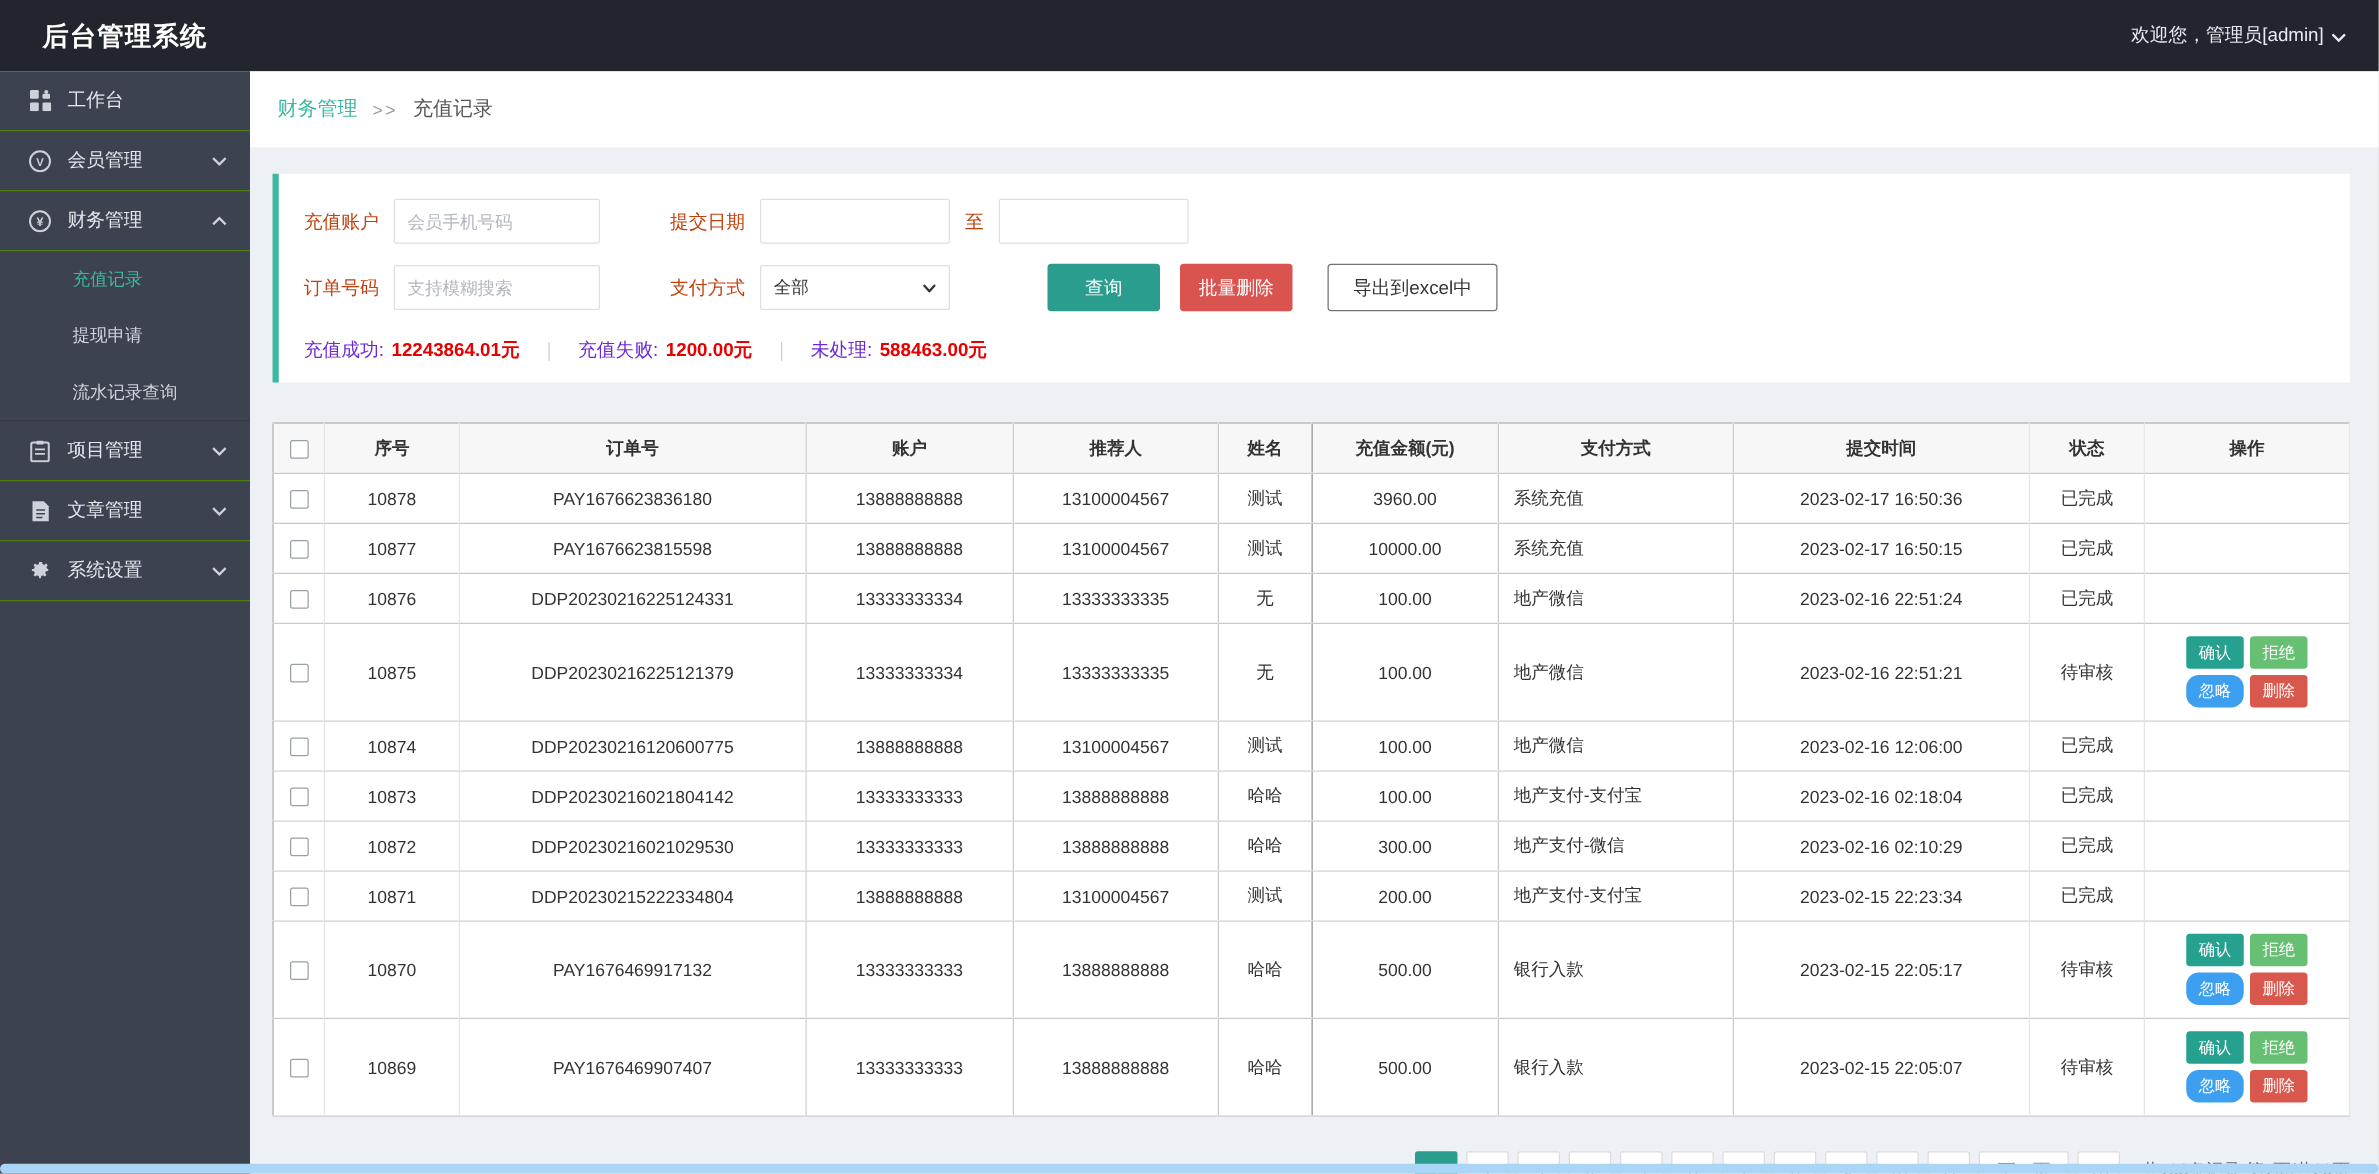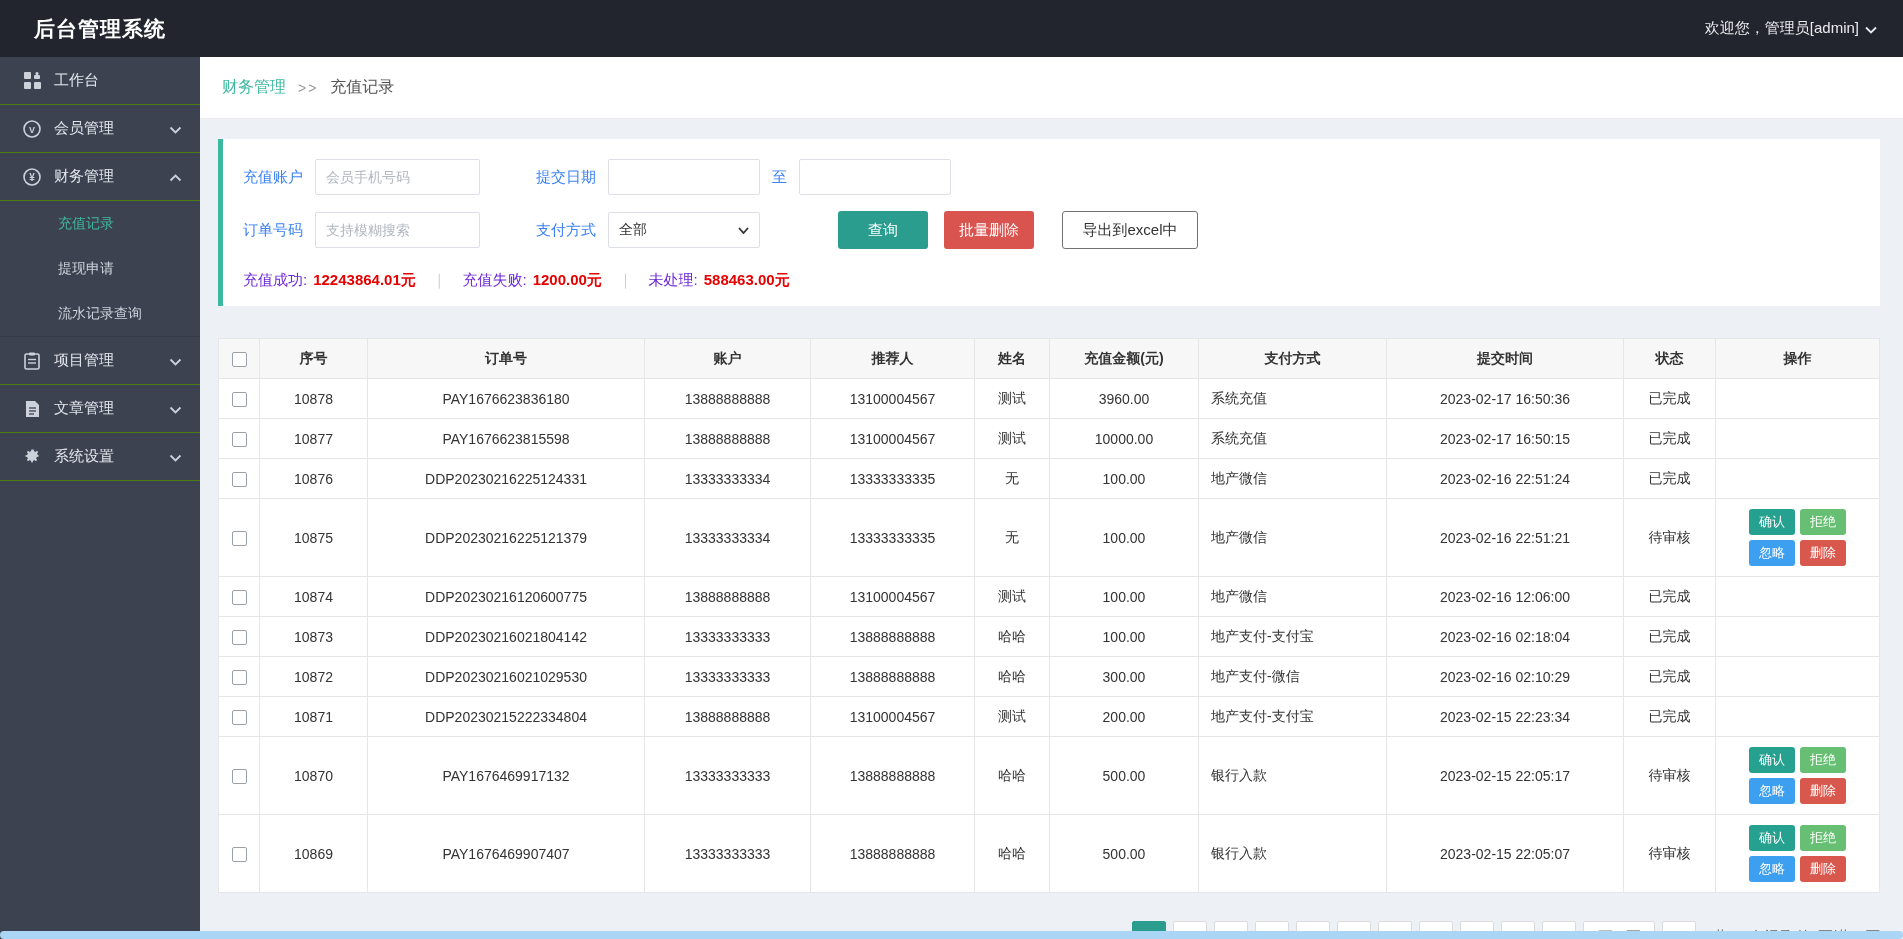--- a/index.html
+++ b/index.html
@@ -34,21 +34,21 @@
     padding-left:22px; border-bottom:1px solid #ececec; flex:0 0 auto; }
   .crumb-parent { color:#3cb8a0; font-size:16px; }
   .crumb-sep { color:#9a9a9a; font-size:14px; margin:0 12px; letter-spacing:2px; }
   .crumb-current { color:#555; font-size:16px; }
 
   
   .filter-card { margin:20px 23px 0 18px; background:#ffffff; border-left:5px solid #3cb8a0;
     padding:20px 20px 16px 20px; }
   .frow { display:flex; align-items:center; }
   .frow + .frow { margin-top:16px; }
-  .flabel { font-size:15px; color:#3b82f6; margin-right:12px; white-space:nowrap; }
+  .flabel { font-size:15px; color:#c2410c; margin-right:12px; white-space:nowrap; }
   .finput { height:36px; border:1px solid #dcdfe6; border-radius:2px; padding:0 10px;
     font-size:14px; color:#333; outline:none; background:#fff;
     font-family:"Liberation Sans","DejaVu Sans",sans-serif; }
   .finput::placeholder { color:#b2b7bf; }
   .w-165 { width:165px; } .w-152 { width:152px; }
   .gap-lg { margin-left:56px; } .gap-sm { margin-left:12px; }
   .fselect { width:152px; height:36px; border:1px solid #dcdfe6; border-radius:2px;
     display:flex; align-items:center; justify-content:space-between; padding:0 10px;
     font-size:14px; color:#333; cursor:pointer; background:#fff; }
   .btn { height:38px; border:none; border-radius:3px; font-size:15px; cursor:pointer;
@@ -72,21 +72,21 @@
   tr.tall td { height:78px; }
   td.cell-method { text-align:left; padding-left:12px; }
   .cb { display:inline-block; width:15px; height:15px; border:1px solid #9aa0a8;
     border-radius:2px; background:#fff; vertical-align:middle; cursor:pointer; }
   .actions { display:grid; grid-template-columns:46px 46px; grid-auto-rows:26px;
     gap:5px; justify-content:center; }
   .abtn { border:none; border-radius:3px; color:#fff; font-size:13px; cursor:pointer;
     font-family:"Liberation Sans","DejaVu Sans",sans-serif; padding:0; }
   .abtn.confirm { background:#26a08f; }
   .abtn.reject  { background:#67bf73; }
-  .abtn.ignore  { background:#3d9ff0; }
+  .abtn.ignore  { background:#3d9ff0;border-radius:10px; }
   .abtn.delete  { background:#d9584e; }
 
   
   .pagebar { margin:12px 23px 0 18px; display:flex; align-items:center;
     justify-content:flex-end; gap:7px; }
   .pg { min-width:34px; height:32px; background:#fff; border:1px solid #dcdcdc;
     color:#888; font-size:14px; display:flex; align-items:center; justify-content:center;
     padding:0 8px; cursor:pointer; border-radius:2px; }
   .pg.active { background:#2a9d8f; border-color:#2a9d8f; color:#fff; }
   .pg.next { padding:0 14px; }

